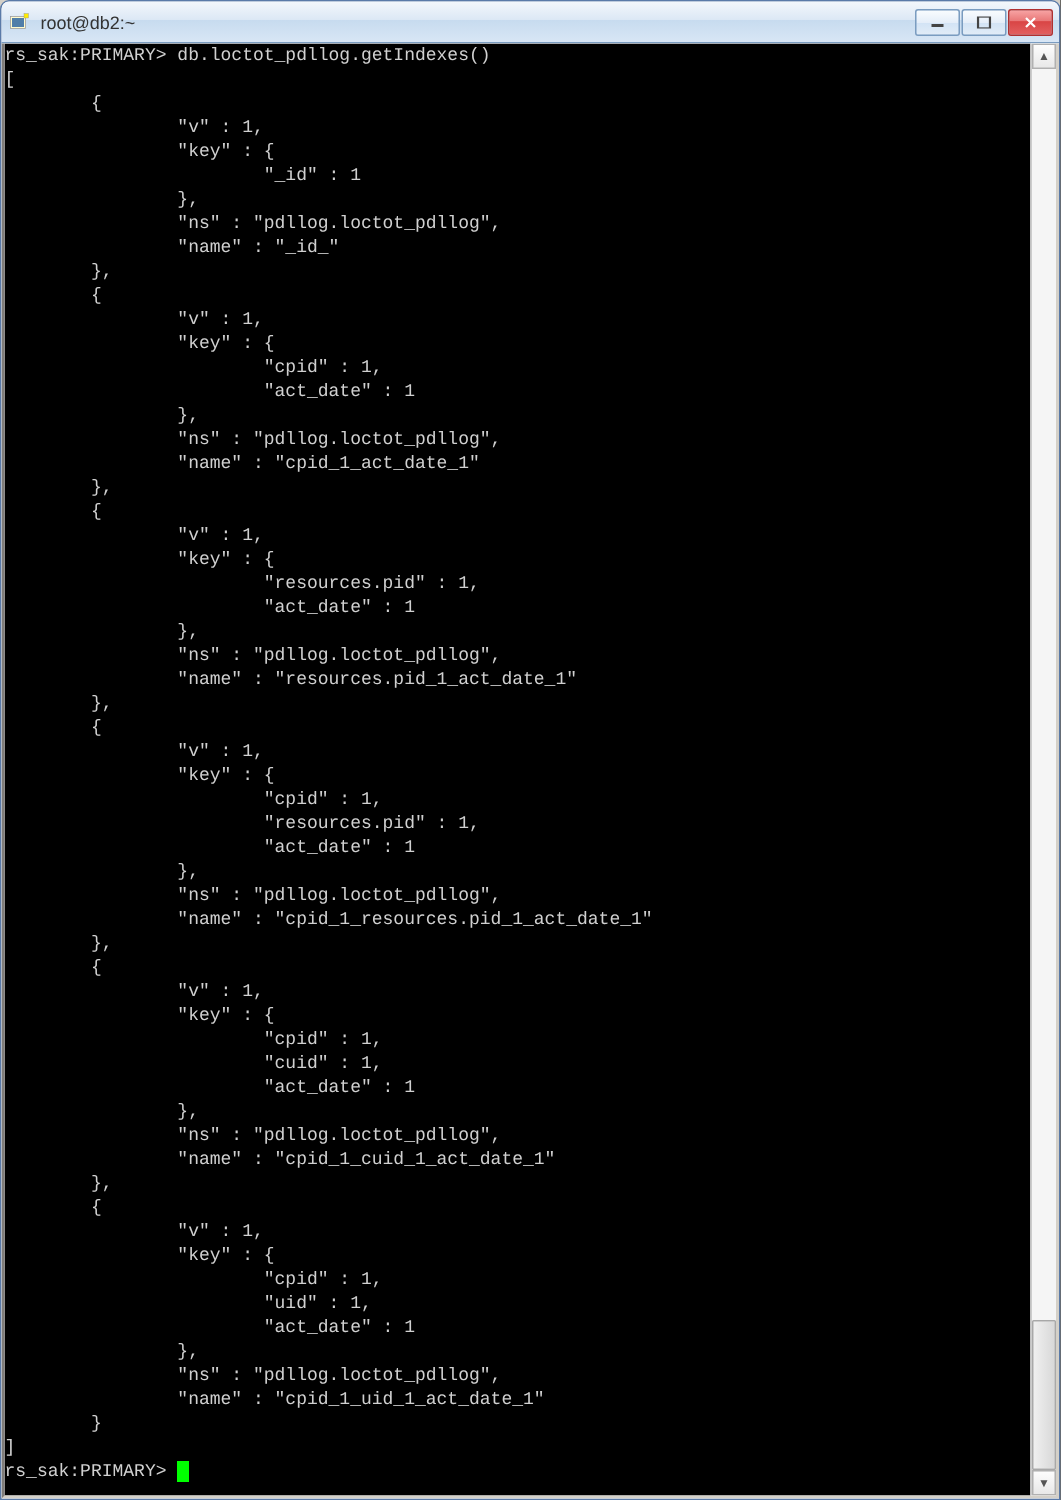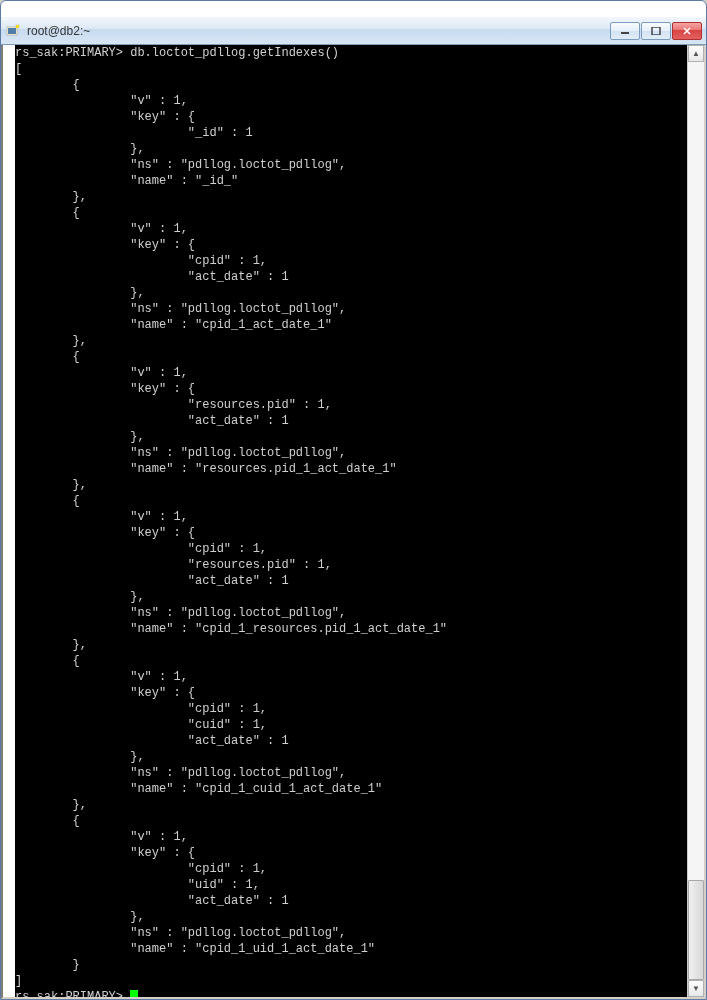--- a/index.html
+++ b/index.html
@@ -27,21 +27,20 @@
       flex-direction: column;
     }
     
     .titlebar {
       height: 28px;
       background: linear-gradient(to bottom, #f3f7fc 0%, #dce8f5 45%, #c7dbef 46%, #d8e6f5 100%);
       display: flex;
       align-items: center;
       padding: 0 4px;
       border-bottom: 1px solid #7a9cc0;
-      margin-top: 16px;
     }
     
     .window-icon {
       width: 16px;
       height: 16px;
       margin-right: 6px;
       display: flex;
       align-items: center;
       justify-content: center;
     }
@@ -87,21 +86,20 @@
     .terminal {
       flex: 1;
       background: #000;
       color: #d0d0d0;
       font-family: 'Lucida Console', 'Courier New', monospace;
       font-size: 12px;
       line-height: 16px;
       padding: 0;
       white-space: pre;
       overflow: hidden;
-      margin-left: 12px;
     }
     
     .scrollbar {
       width: 17px;
       background: #f0f0f0;
       display: flex;
       flex-direction: column;
       border-left: 1px solid #ccc;
     }
     

